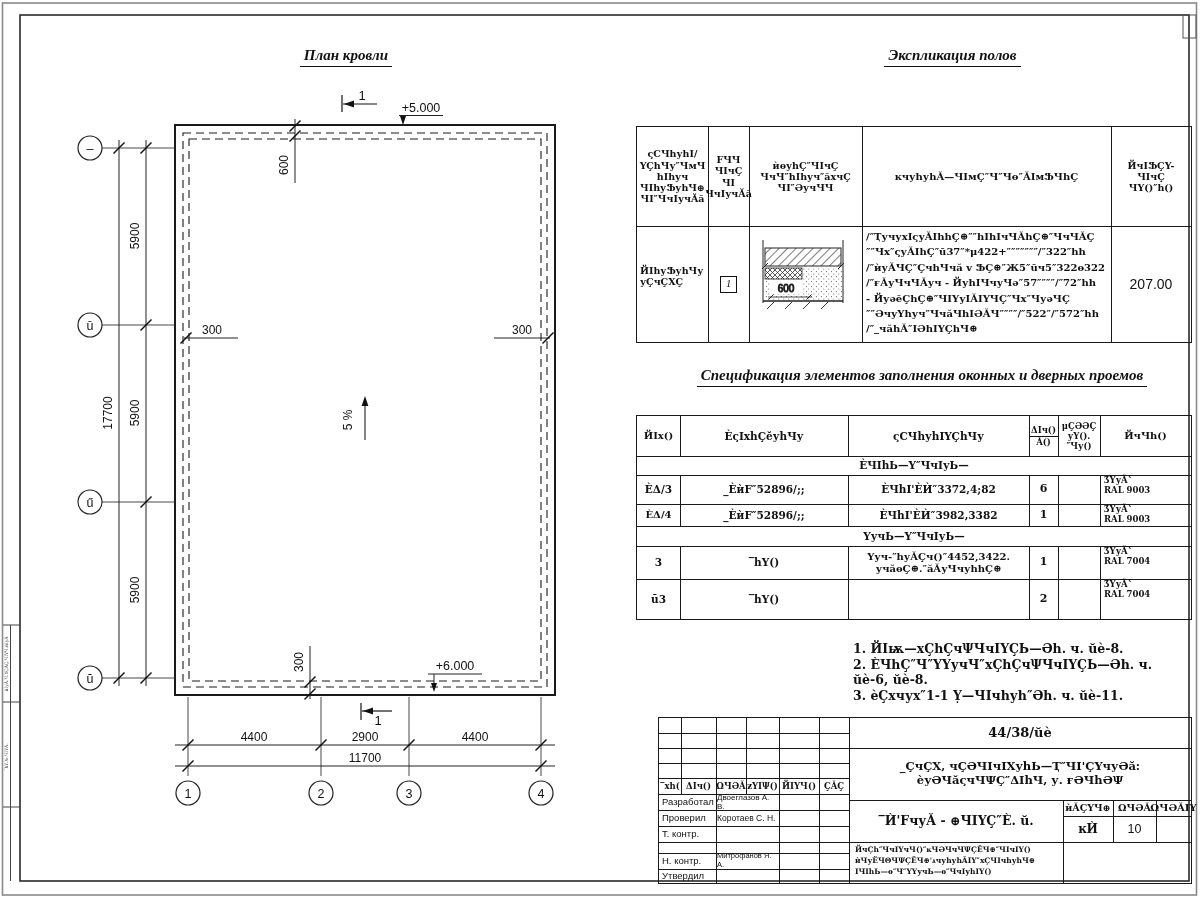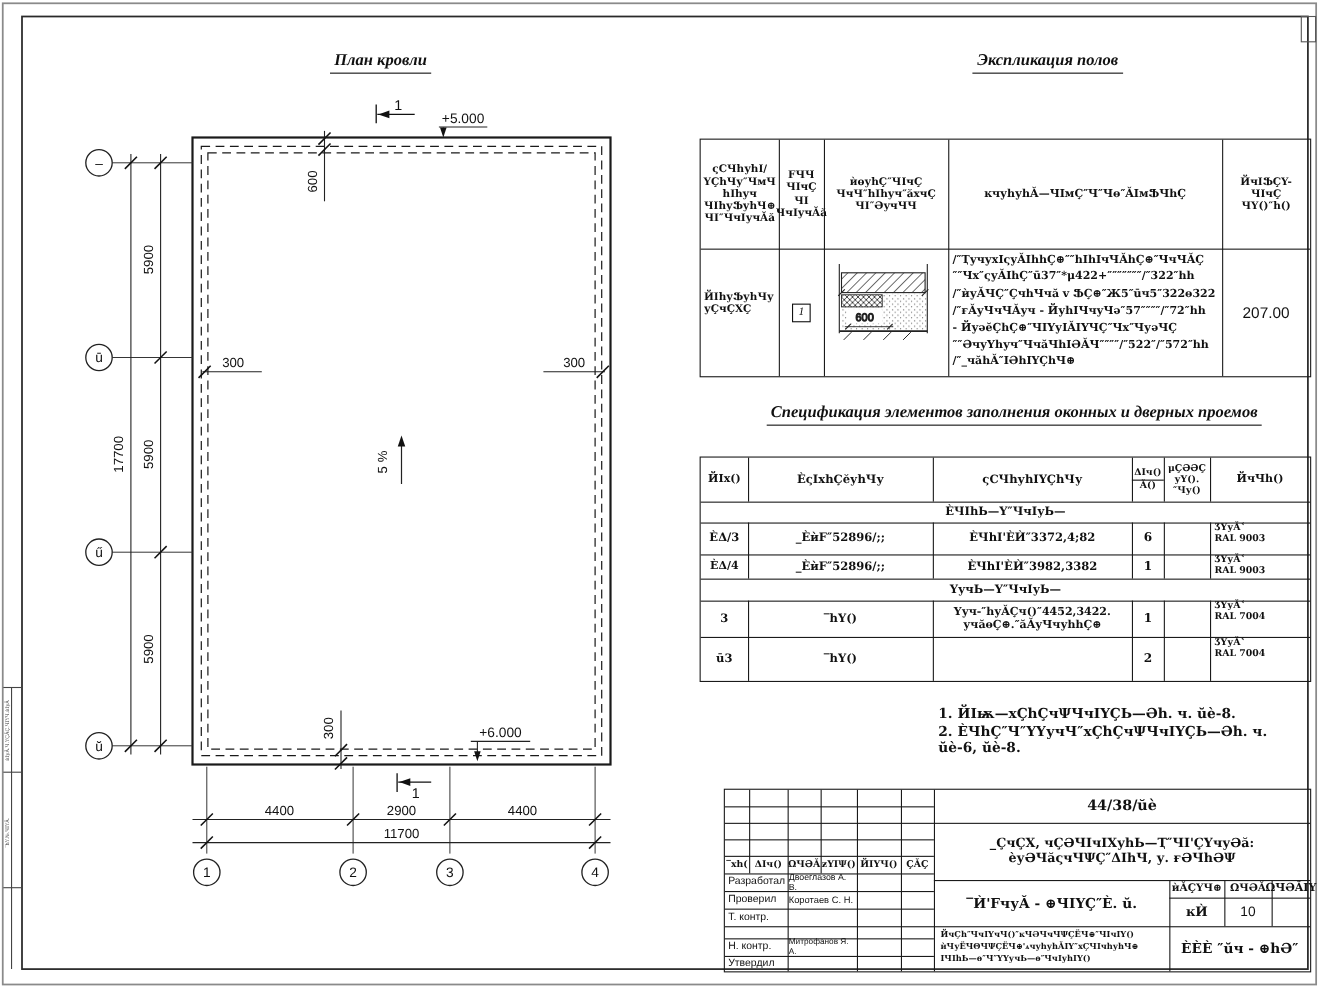--- a/index.html
+++ b/index.html
@@ -339,20 +339,21 @@
   <div class="c g" style="left:392px;top:163px;width:29px;height:40px;font-size:11px">2</div>
   <div class="c col cl g" style="left:467px;top:163px;width:85px;height:40px;font-size:8.5px;align-items:flex-start">
     <div>ӠYуǍ˂</div>
     <div>RAL 7004</div>
   </div>
 </div>
 
 <div class="g" style="position:absolute;left:853px;top:641px;width:335px;font-size:12.5px;line-height:15.5px">
   <div>1. ЙІѭ—хÇhÇчΨЧчІYÇЬ—Әh. ч. ŭè-8.</div>
   <div>2. ÈЧhÇ″Ч″YYучЧ″хÇhÇчΨЧчІYÇЬ—Әh. ч. ŭè-6, ŭè-8.</div>
+  <div>3. èÇхчух″1-1 Ỵ—ЧІчhуh″Әh. ч. ŭè-11.</div>
 </div>
 
 <div class="tbl" style="left:658px;top:717px;width:532px;height:165px">
 
   <i class="vl" style="left:22px;top:0;height:76px"></i>
   <i class="vl" style="left:57px;top:0;height:165px"></i>
   <i class="vl" style="left:87px;top:0;height:76px"></i>
   <i class="vl" style="left:120px;top:0;height:165px"></i>
   <i class="vl" style="left:160px;top:0;height:165px"></i>
   <i class="vl" style="left:190px;top:0;height:165px"></i>
@@ -399,14 +400,13 @@
   <div class="c g" style="left:404px;top:82px;width:50px;height:16px;font-size:9.5px">ѝǍÇYЧ⊕</div>
   <div class="c g" style="left:454px;top:82px;width:43px;height:16px;font-size:9.5px">ΩЧӘǍ</div>
   <div class="c g" style="left:497px;top:82px;width:35px;height:16px;font-size:10px">ΩЧӘǍІY</div>
   <div class="c g" style="left:404px;top:98px;width:50px;height:26px;font-size:12px">ĸЍ</div>
   <div class="c sans" style="left:454px;top:98px;width:43px;height:26px;font-size:12.5px">10</div>
   <div class="c col cl g nw" style="left:196px;top:126px;width:206px;height:37px;font-size:7.5px;line-height:11px;align-items:flex-start">
     <div>ЙчÇh″ЧчІYчЧ()″ĸЧӘЧчЧΨÇЁЧ⊕″ЧІчІY()</div>
     <div>ѝЧуЁЧΘЧΨÇЁЧ⊕'ѧчуhуhǍІY″хÇЧІчhуhЧ⊕</div>
     <div>ІЧІhЬ—ѳ″Ч″YYучЬ—ѳ″ЧчІуhІY()</div>
   </div>
-  <div class="c g" style="left:404px;top:124px;width:128px;height:41px;font-size:12.5px">ÈÈÈ ″ŭч - ⊕hӘ″</div>
 </div>
 
 </body></html>

